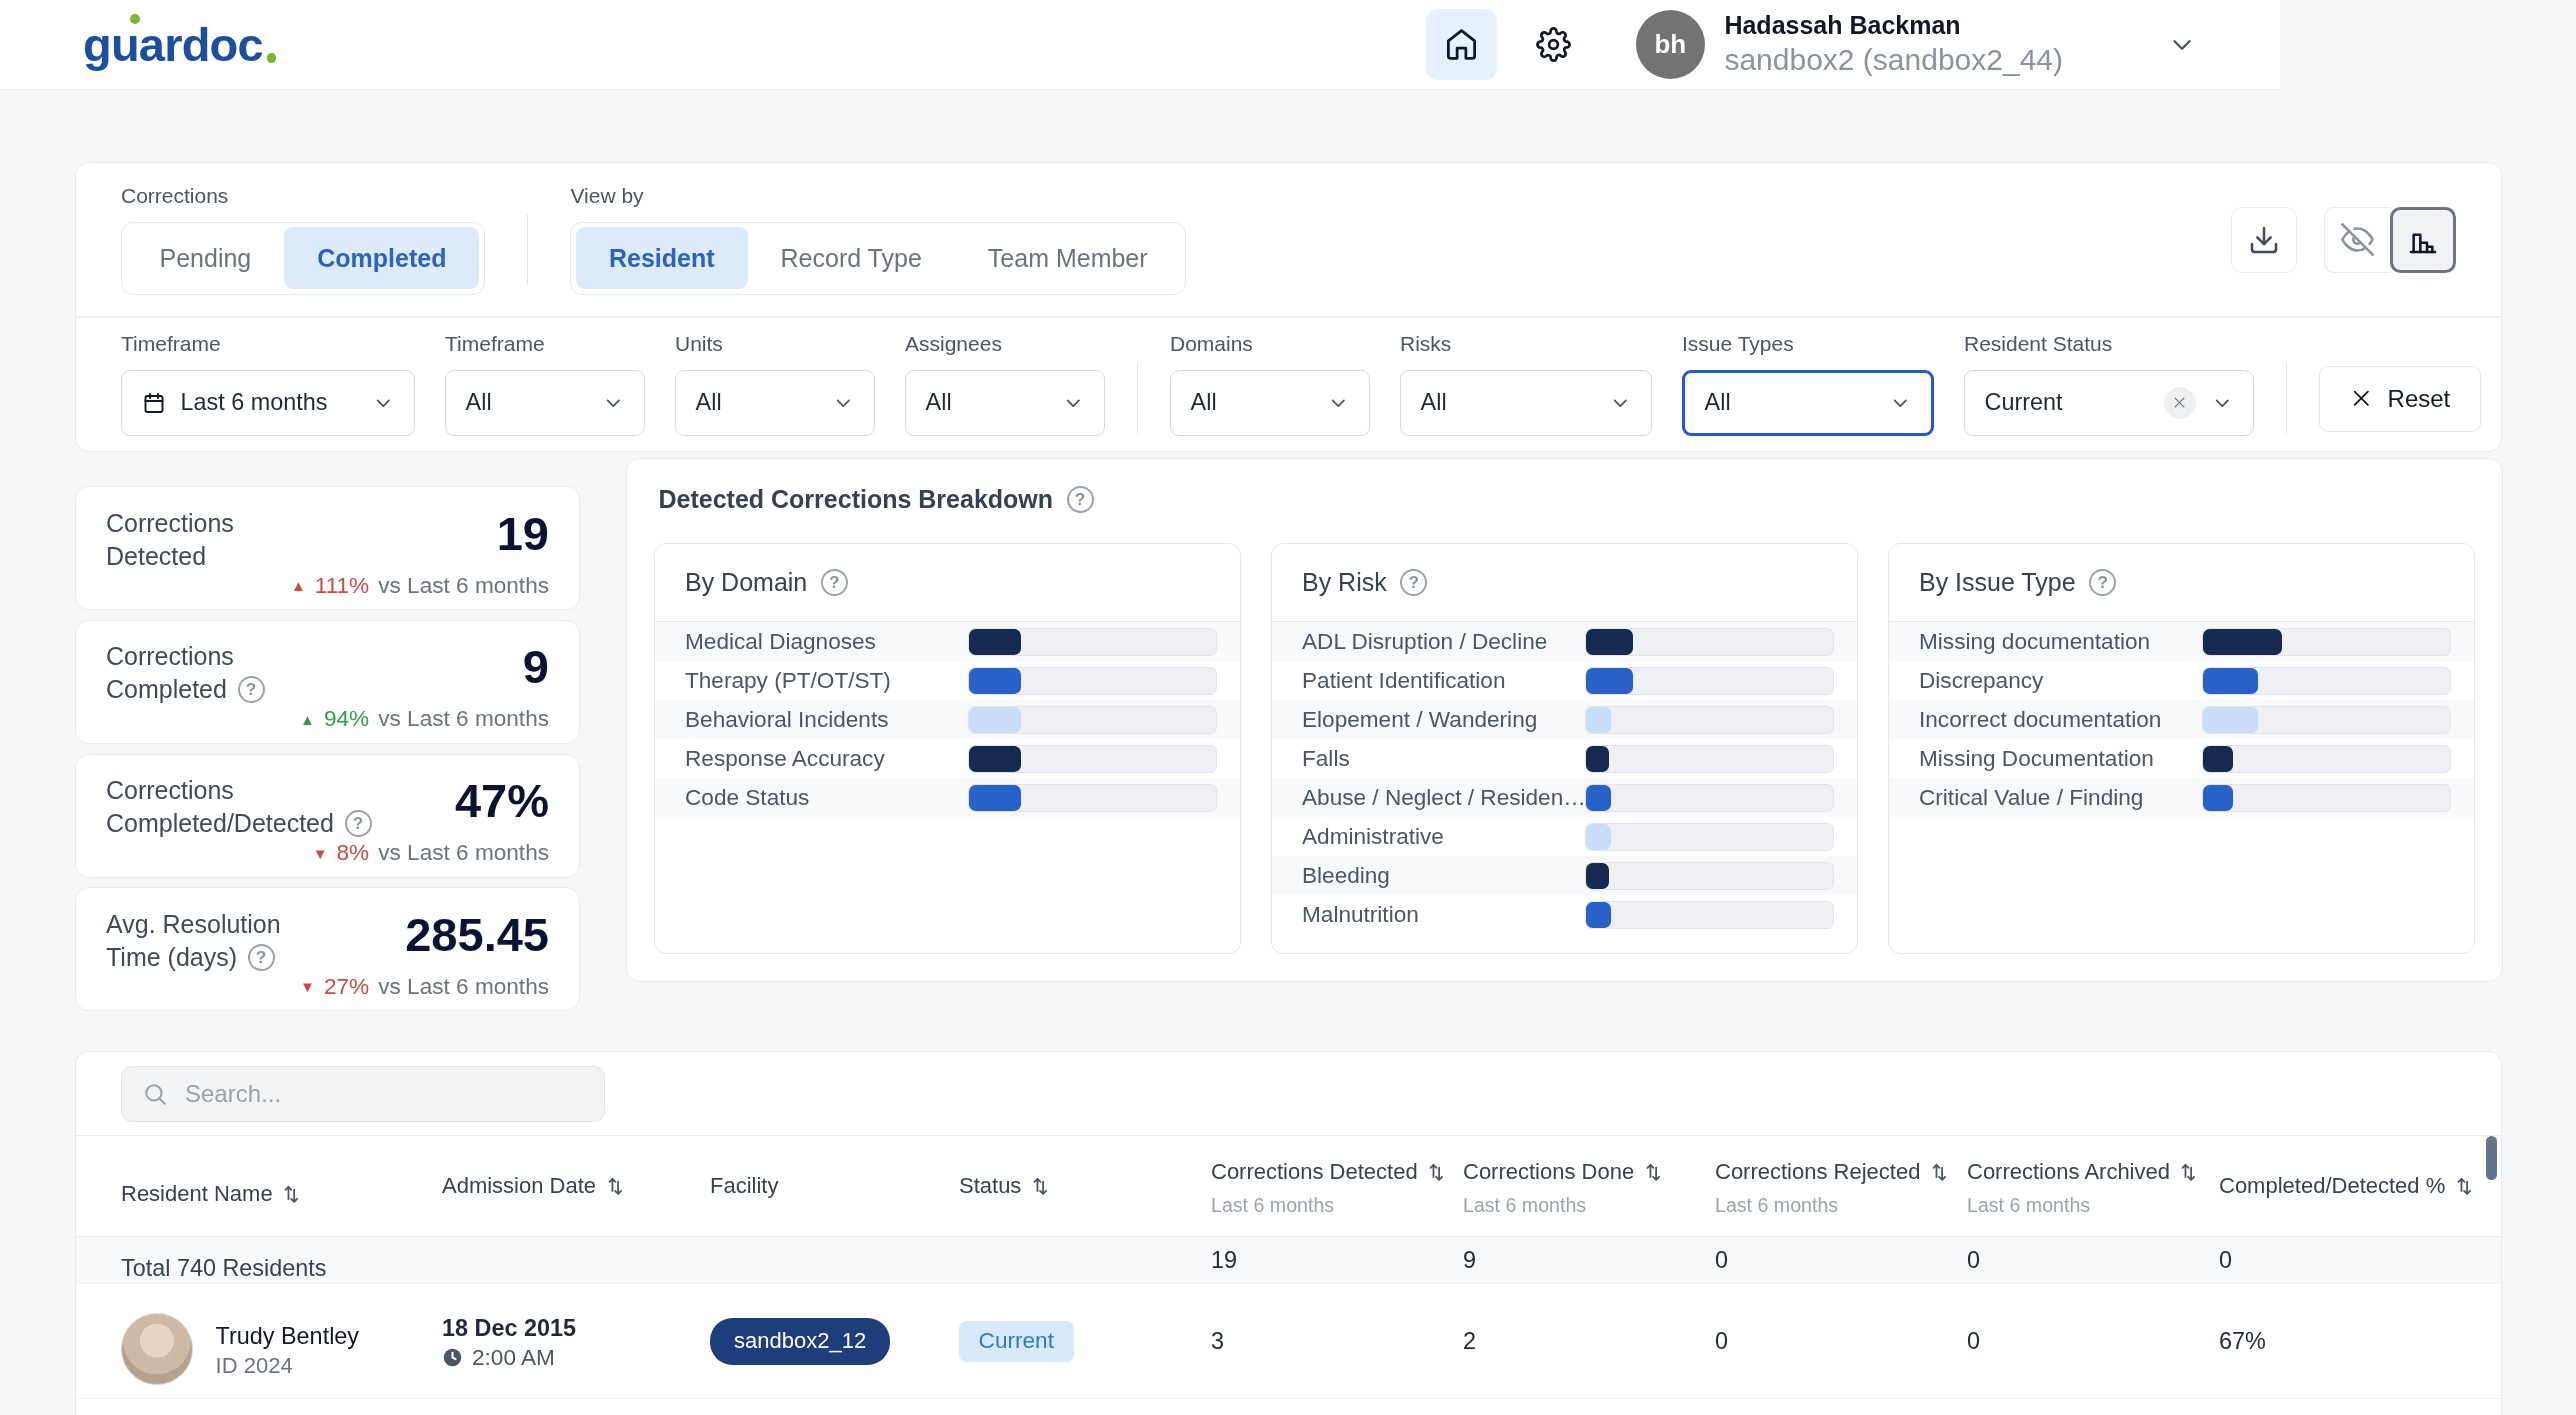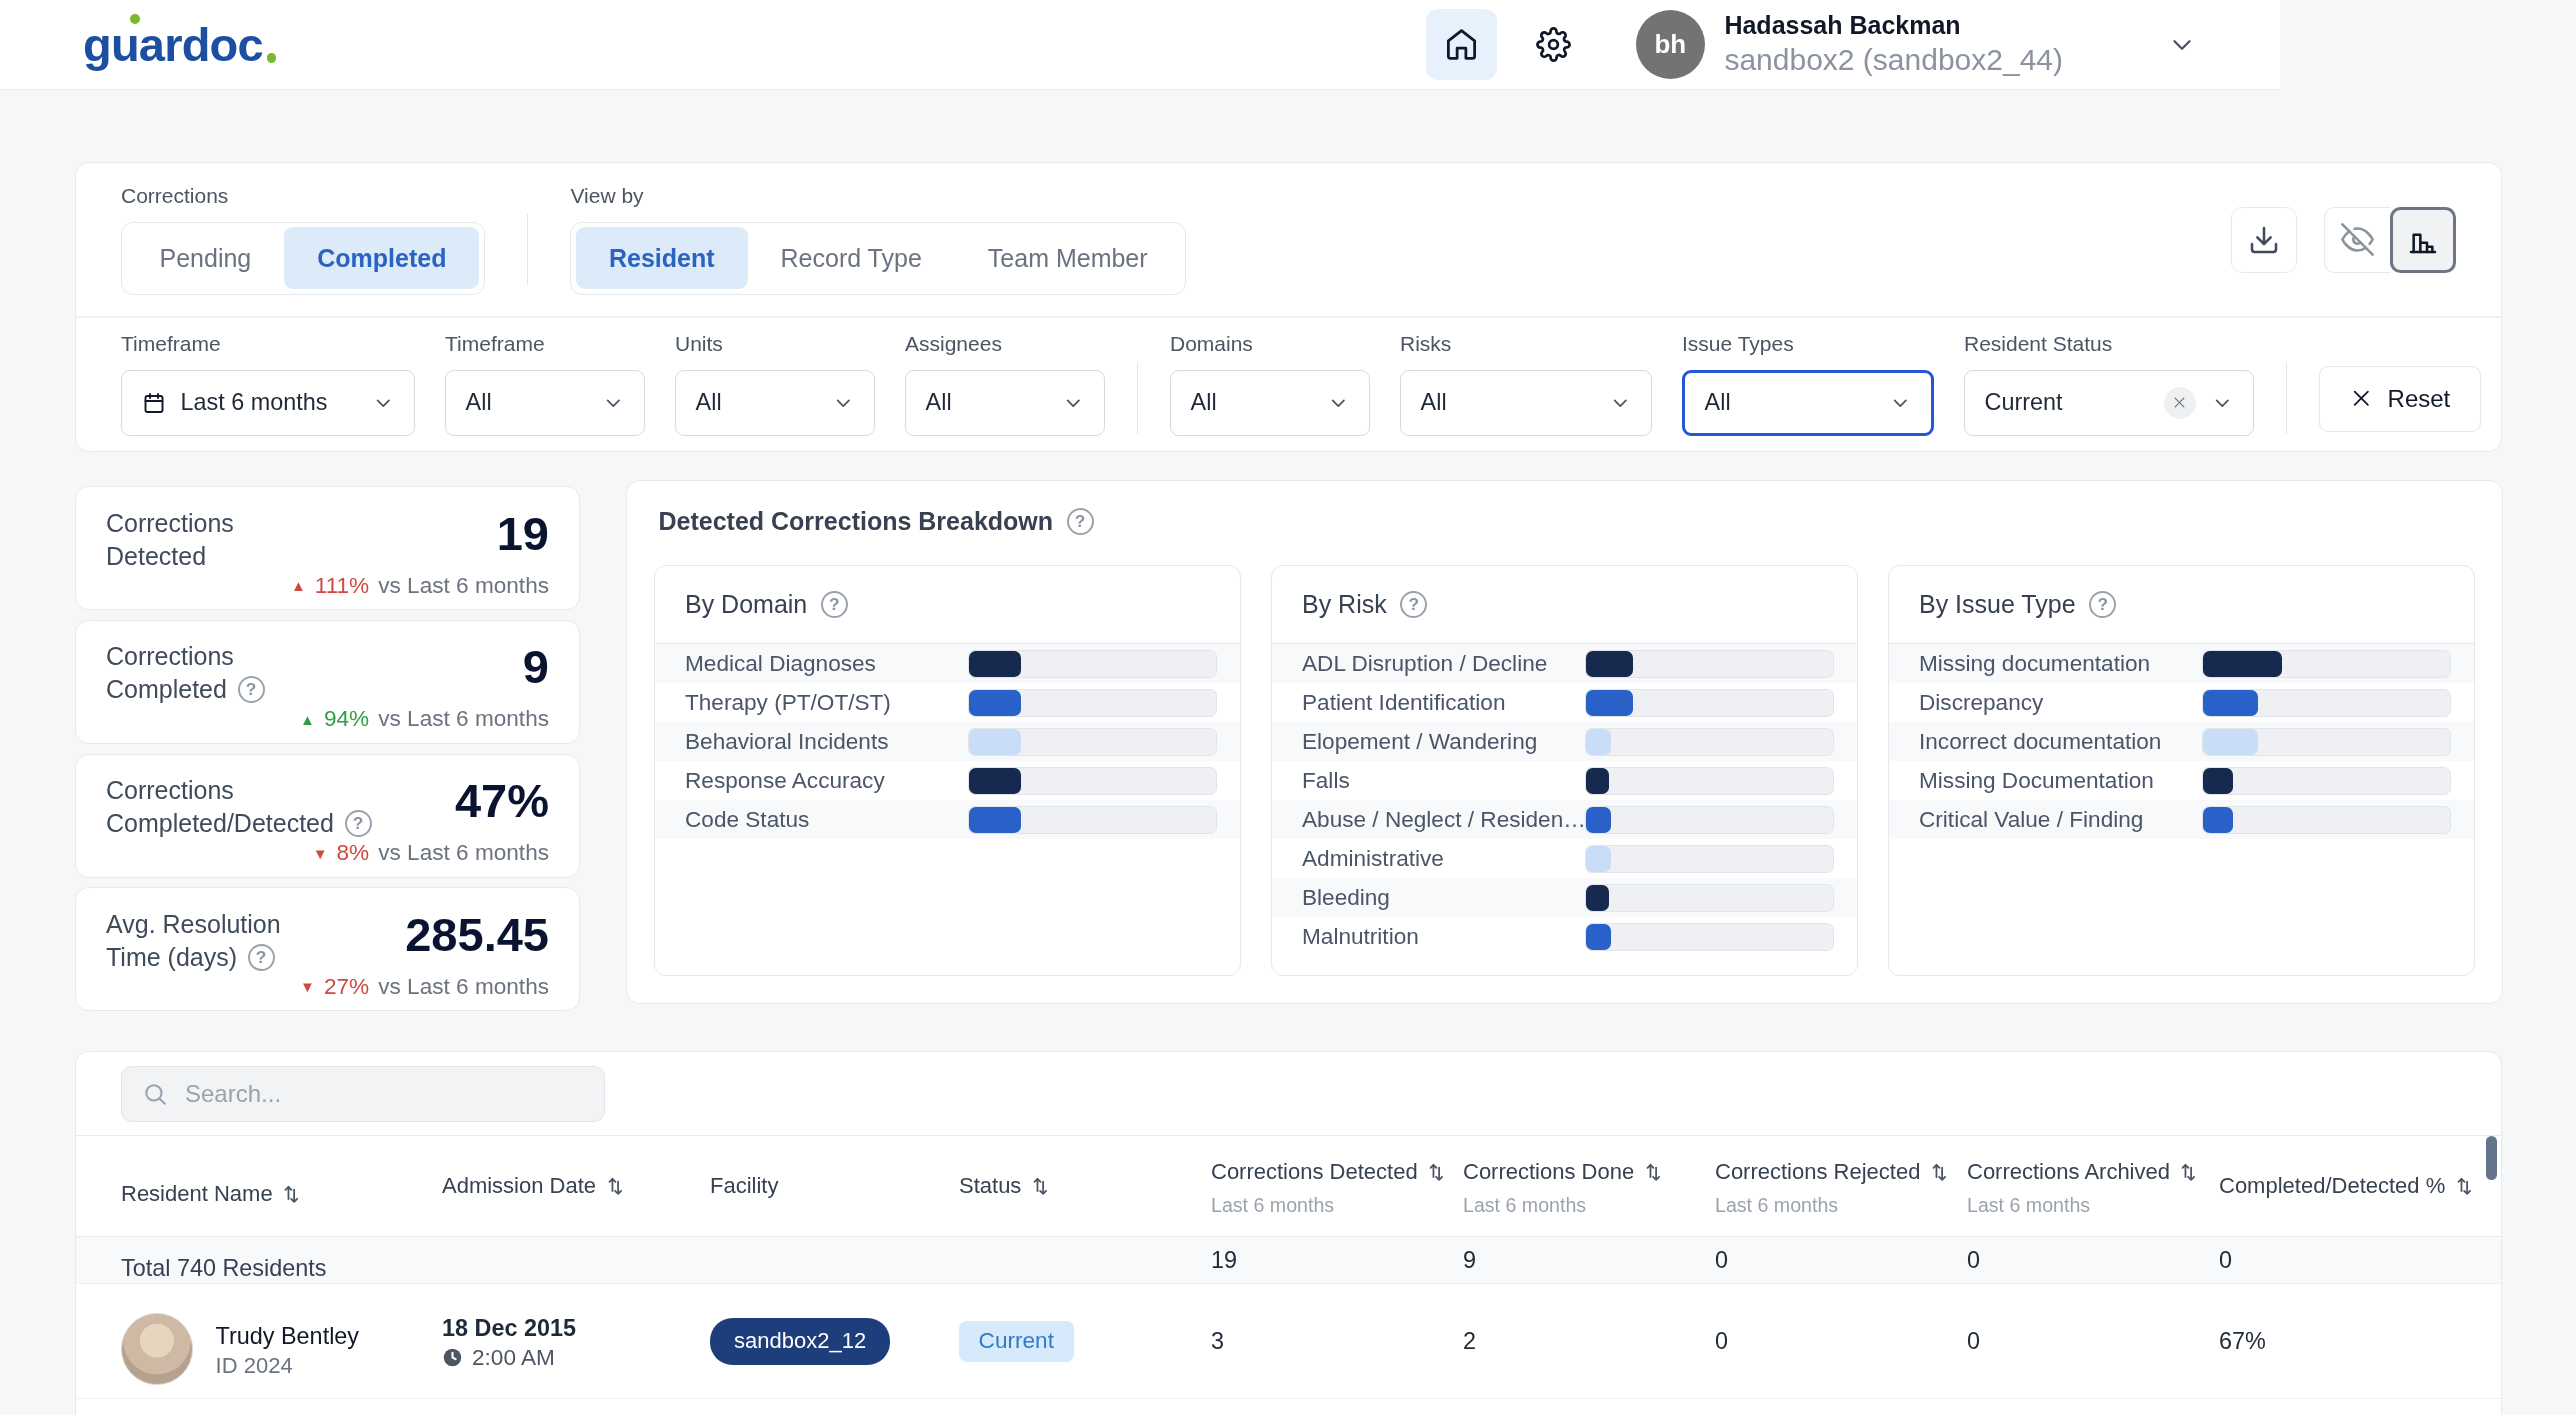--- a/index.html
+++ b/index.html
@@ -92,21 +92,21 @@
   .kpi-title { font-size:25px; color:#3f4a5a; line-height:1.32; }
   .kpi-title .t-line { display:flex; align-items:center; gap:10.6px; }
   .kpi-value { font-size:47px; font-weight:700; color:#0a1430; line-height:1; margin-top:3px; white-space:nowrap; }
   .kpi-delta { margin-top:auto; display:flex; justify-content:flex-end; align-items:center; gap:9px; font-size:22.6px; }
   .tri { font-size:15px; line-height:1; }
   .tone-bad { color:#cd4a41; }
   .tone-good { color:#2f9e44; }
   .delta-compare { color:#6b7280; }
 
   
-  .breakdown-card { position:absolute; left:626px; top:480px; width:1877px; height:524px; padding:26px 27px; }
+  .breakdown-card { position:absolute; left:626px; top:458px; width:1877px; height:524px; padding:26px 27px; }
   .breakdown-title-row { display:flex; align-items:center; gap:13.6px; padding-left:4.5px; }
   .breakdown-title { font-size:25px; font-weight:700; color:#374151; }
   .help-icon {
     width:27px; height:27px; border-radius:50%; border:2.3px solid #9aa3ad; color:#8a949e;
     font-size:17.3px; font-weight:700; display:inline-flex; align-items:center; justify-content:center;
     flex:none; cursor:pointer; background:#fff;
   }
   .panels { display:flex; gap:30px; margin-top:29px; }
   .panel { flex:1; border:1.5px solid #e5e7eb; border-radius:12px; height:411px; overflow:hidden; background:#fff; }
   .panel-head { display:flex; align-items:center; gap:13.6px; height:78px; padding:0 30px; border-bottom:1.5px solid #e4e7ea; }

